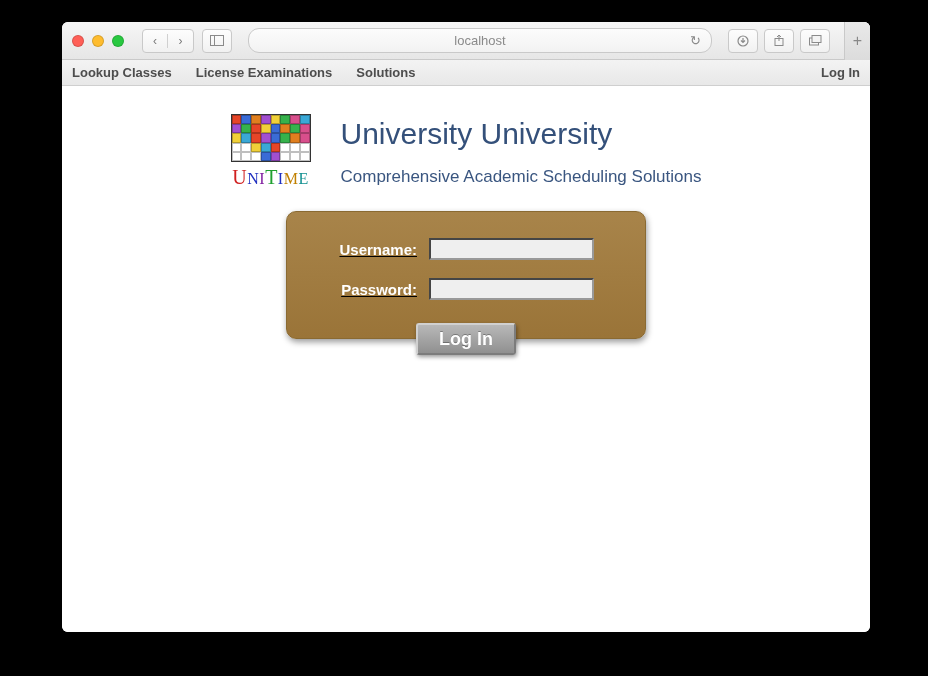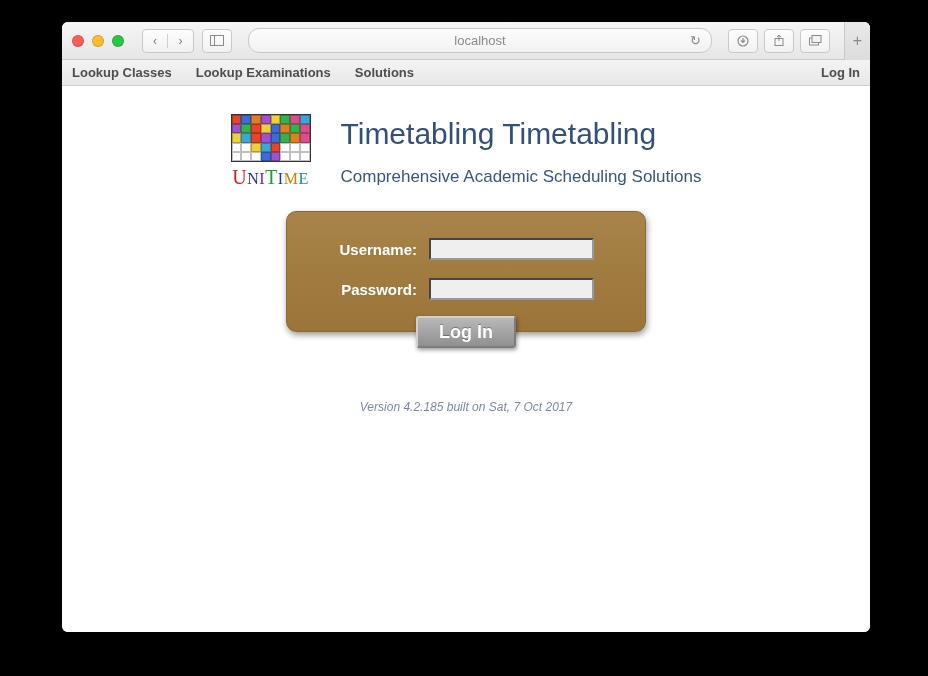--- a/index.html
+++ b/index.html
@@ -149,21 +149,21 @@
       padding: 26px 20px 26px 20px;
       border: 1px solid #8a6a32;
       position: relative;
     }
     .frow {
       display: flex;
       align-items: center;
       margin-bottom: 18px;
       gap: 12px;
     }
-    .frow:last-child{ margin-bottom:5px;}
+    .frow:last-child{ margin-bottom:12px;}
     .frow label {
       width: 110px;
       text-align: right;
       color: #fff;
       font-weight: bold;
       font-size: 15px;
     }
     .frow input {
       width: 165px;
       height: 22px;
@@ -193,21 +193,21 @@
       cursor: pointer;
     }
     .footer {
       margin-top: 36px;
       text-align: center;
       font-size: 12px;
       font-style: italic;
       color: #7a8aa5;
       line-height: 1.6;
     }
-    .boxwrap { position: relative; margin-bottom: 14px;}
+    .boxwrap { position: relative; margin-bottom: 14px; text-decoration: underline;}
   </style>
 </head>
 <body>
 
 <div class="window">
 
   <div class="titlebar">
     <div class="traffic">
       <div class="dot red"></div>
       <div class="dot yellow"></div>
@@ -245,21 +245,21 @@
             <rect x="0.5" y="3" width="9" height="7" fill="none" stroke="#8a8a8a"></rect>
             <rect x="3" y="0.5" width="9" height="7" fill="#f3f3f3" stroke="#8a8a8a"></rect>
           </svg>
       </div>
     </div>
     <div class="tabplus">+</div>
   </div>
 
   <div class="menubar">
     <span class="menuitem">Lookup Classes</span>
-    <span class="menuitem">Lookup Examinations</span>
+    <span class="menuitem">License Examinations</span>
     <span class="menuitem">Solutions</span>
     <span class="spacer"></span>
     <span class="menuitem" style="margin-right:0">Log In</span>
   </div>
 
   <div class="content">
 
     <div class="hdr">
       <div class="logo">
         <div class="logogrid" id="logogrid">
@@ -302,21 +302,21 @@
             <div style="background: rgb(162, 79, 208);"></div>
             <div style="background: rgb(255, 255, 255);"></div>
             <div style="background: rgb(255, 255, 255);"></div>
             <div style="background: rgb(255, 255, 255);"></div>
           </div>
         <div class="logoword">
           <span class="u">U</span><span class="n">N</span><span class="i">I</span><span class="t">T</span><span class="i2">I</span><span class="m">M</span><span class="e">E</span>
         </div>
       </div>
       <div class="titles">
-        <h1>Timetabling Timetabling</h1>
+        <h1>University University</h1>
         <h2>Comprehensive Academic Scheduling Solutions</h2>
       </div>
     </div>
 
     <div class="boxwrap">
       <div class="loginbox">
         <div class="frow">
           <label>Username:</label>
           <input type="text" value="" style="">
         </div>
@@ -324,17 +324,16 @@
           <label>Password:</label>
           <input type="password" value="" style="">
         </div>
       </div>
       <div class="loginbtn" style="text-align:center; margin-top:-16px;">
         <button>Log In</button>
       </div>
     </div>
 
     <div class="footer">
-      <div>Version 4.2.185 built on Sat, 7 Oct 2017</div>
     </div>
 
   </div>
 </div>
 
 </body></html>

